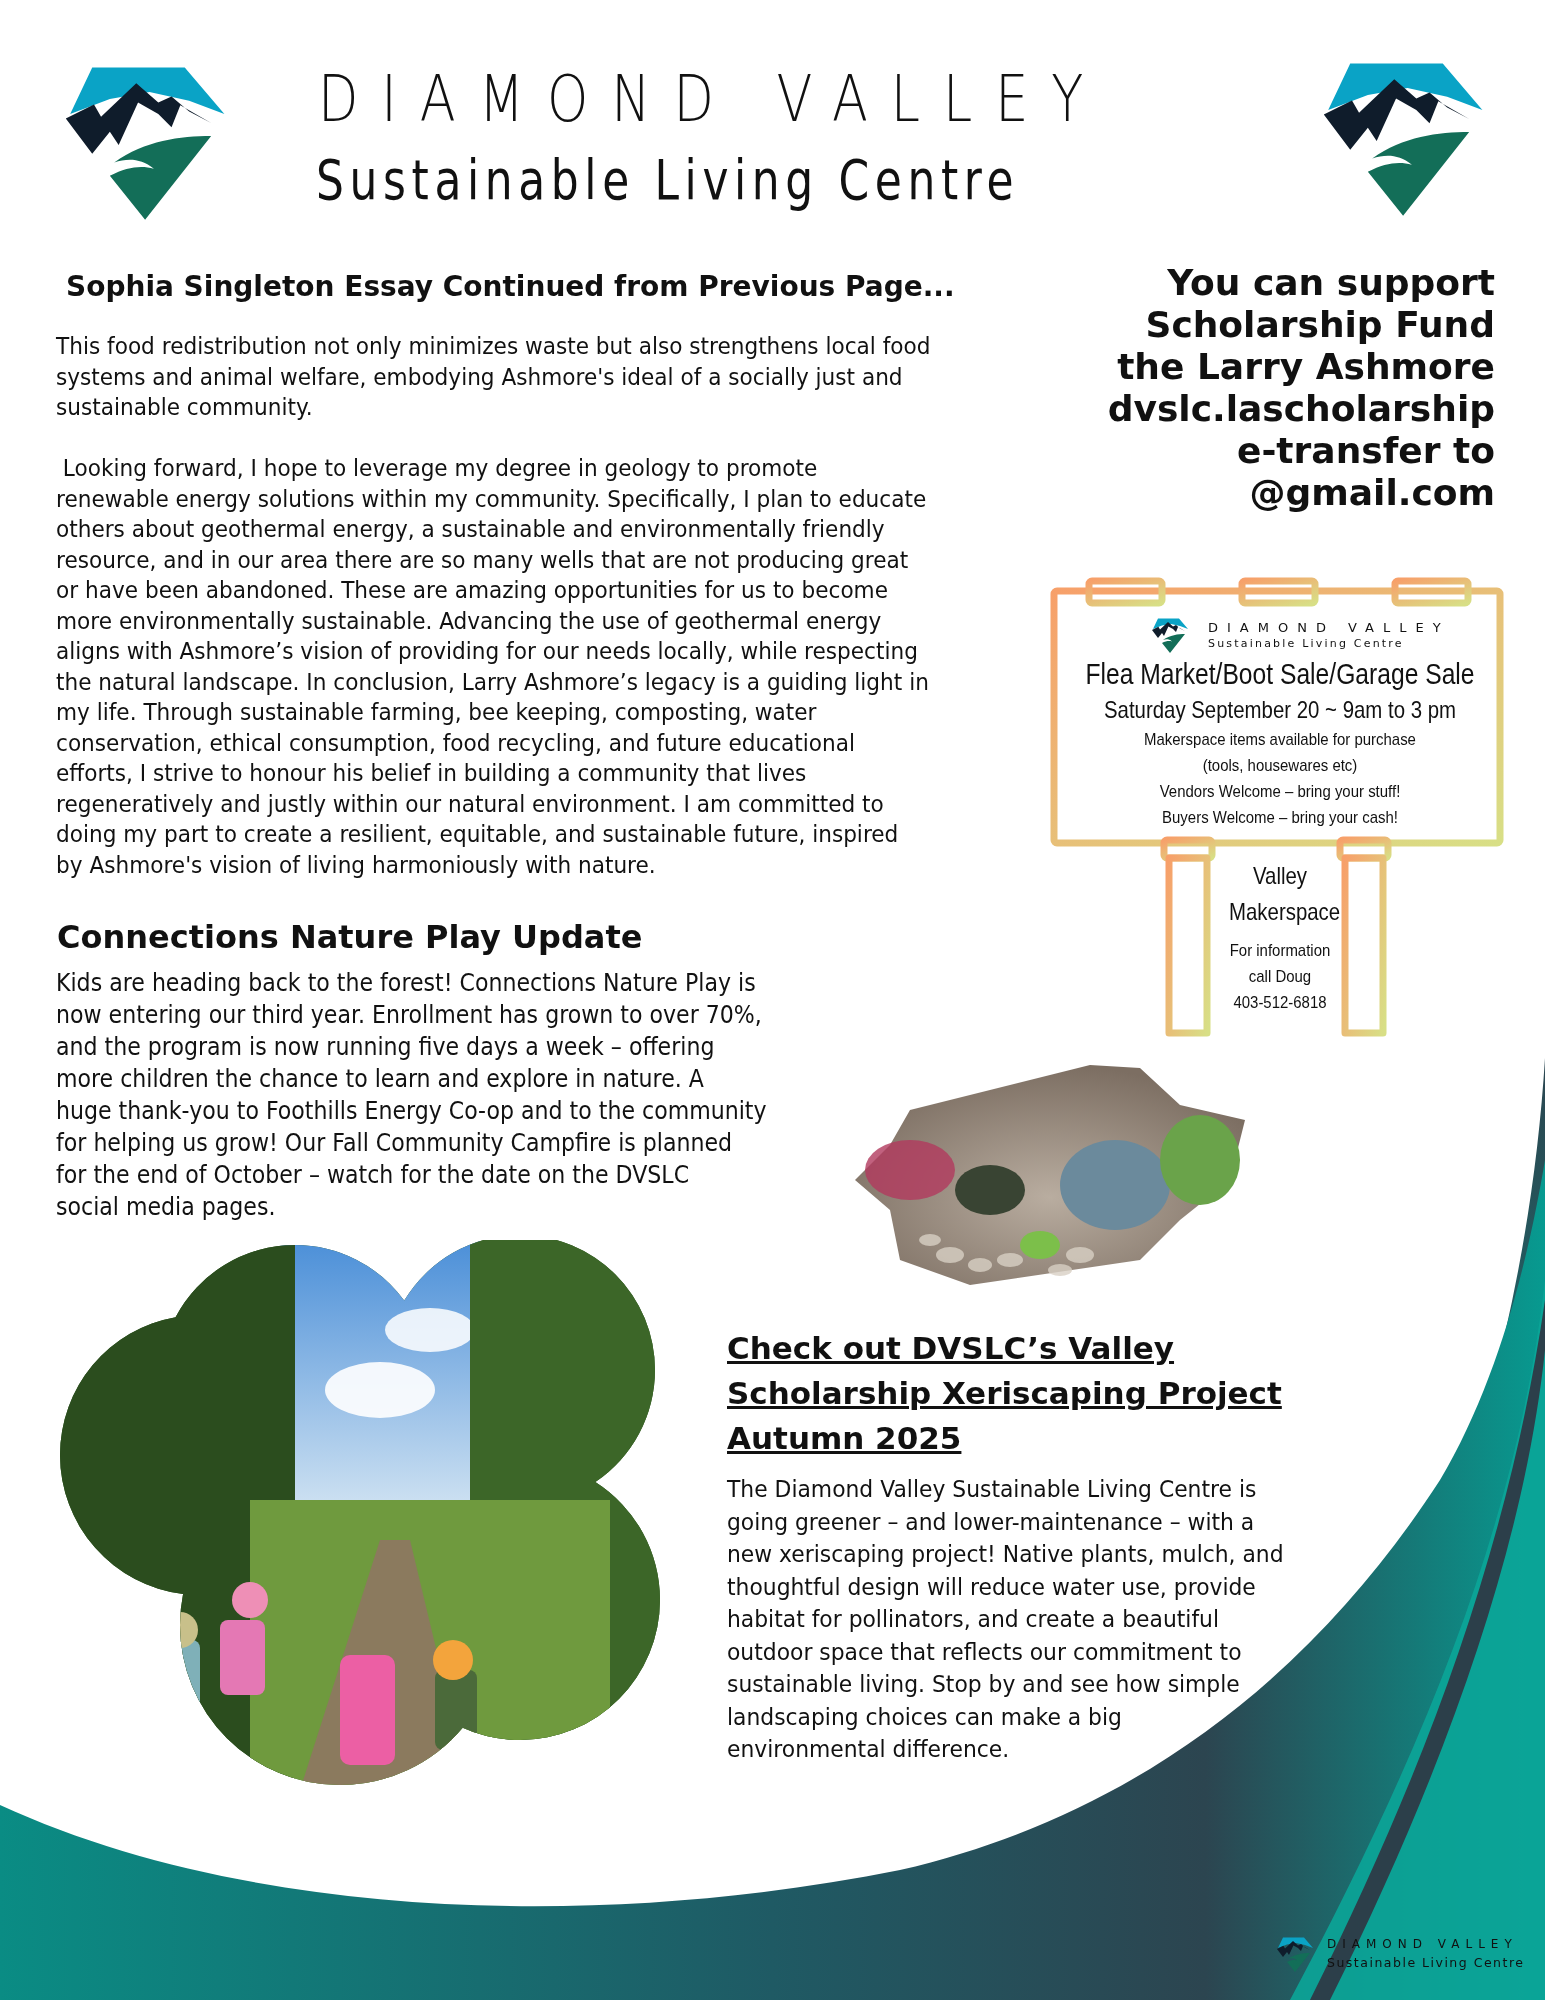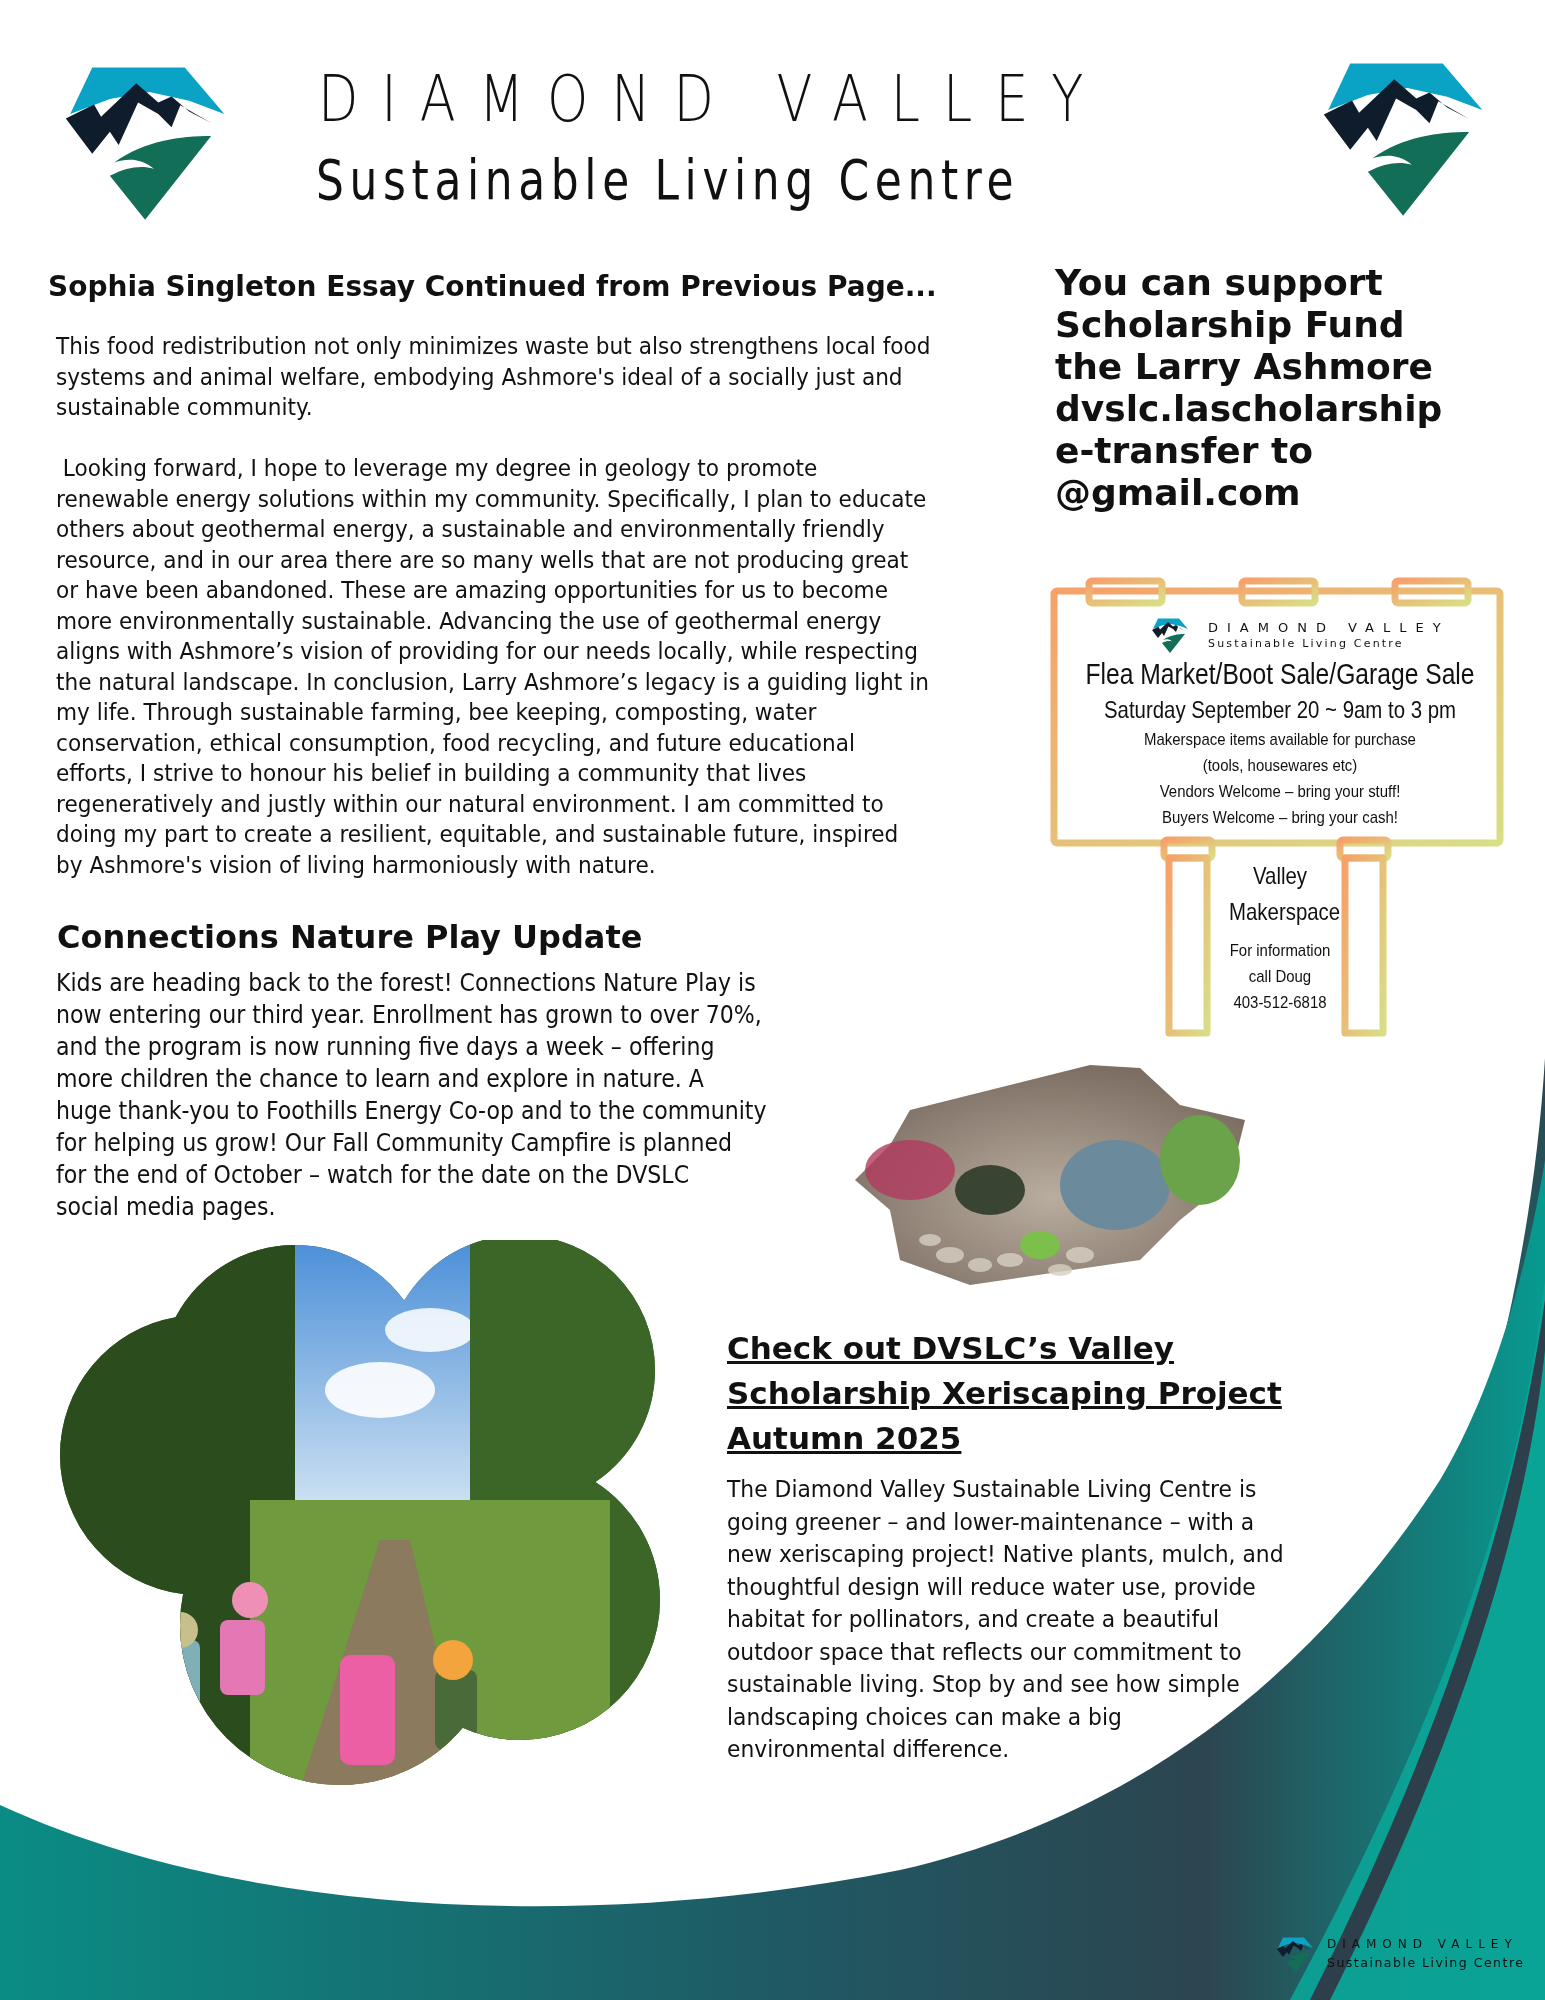--- a/index.html
+++ b/index.html
@@ -5,28 +5,28 @@
   html, body { margin:0; padding:0; }
   body { width:1545px; height:2000px; position:relative; overflow:hidden; background:#ffffff; color:#111; font-family:"DejaVu Sans", sans-serif; }
   .abs { position:absolute; }
 
   
   .logo-big { position:absolute; width:185px; height:185px; }
   .brand-title { position:absolute; left:318px; top:62px; font-family:"DejaVu Sans", sans-serif; font-size:64px; letter-spacing:28px; font-weight:300; color:#111; transform:scaleX(0.82); transform-origin:left top; white-space:nowrap; }
   .brand-sub { position:absolute; left:316px; top:148px; font-family:"DejaVu Sans", sans-serif; font-size:55px; letter-spacing:7px; color:#111; transform:scaleX(0.8); transform-origin:left top; white-space:nowrap; }
 
   
-  .h-essay { left:48px; top:270px; font-size:28px; font-weight:bold; white-space:nowrap; }
+  .h-essay { left:66px; top:270px; font-size:28px; font-weight:bold; white-space:nowrap; }
   .body-text { font-family:"DejaVu Sans", sans-serif; font-size:23.5px; line-height:30.5px; color:#111; transform:scaleX(0.92); transform-origin:left top; }
   .p1 { left:56px; top:331px; width:1080px; }
   .p2 { left:56px; top:453px; width:1080px; }
   .p2 span.line, .p1 span.line { display:block; white-space:nowrap; }
 
   
-  .donate { left:1055px; top:262px; width:440px; text-align:left; font-size:36px; line-height:42px; font-weight:bold; color:#111; }
+  .donate { left:1055px; top:262px; width:440px; text-align:right; font-size:36px; line-height:42px; font-weight:bold; color:#111; }
 
   
   .sign-wrap { left:1030px; top:570px; width:500px; height:470px; }
   .sign-text { position:absolute; left:0; width:500px; text-align:center; color:#111; font-family:"Liberation Sans", sans-serif; }
   .sign-h1 { top:88px; font-size:29px; transform:scaleX(0.85); }
   .sign-h2 { top:126px; font-size:24px; transform:scaleX(0.85); }
   .sign-l { font-size:17px; transform:scaleX(0.88); }
   .post-text { position:absolute; left:190px; width:120px; text-align:center; font-family:"Liberation Sans", sans-serif; color:#111; }
 
   

